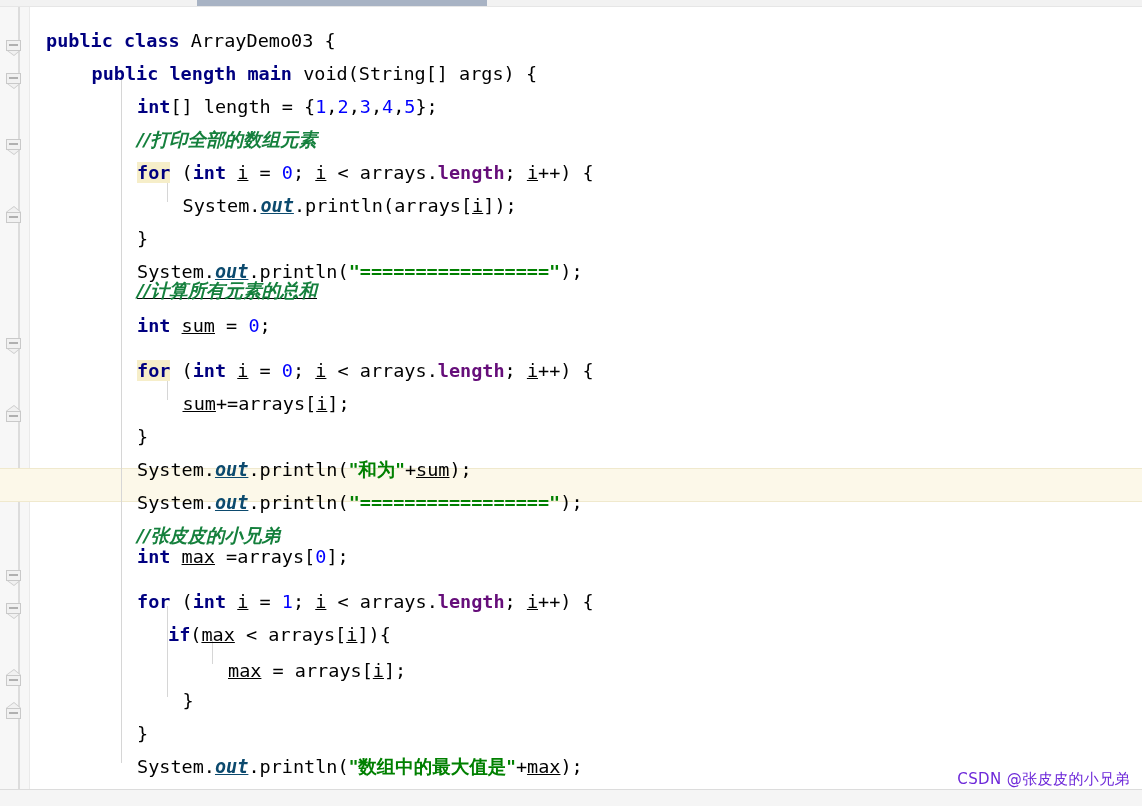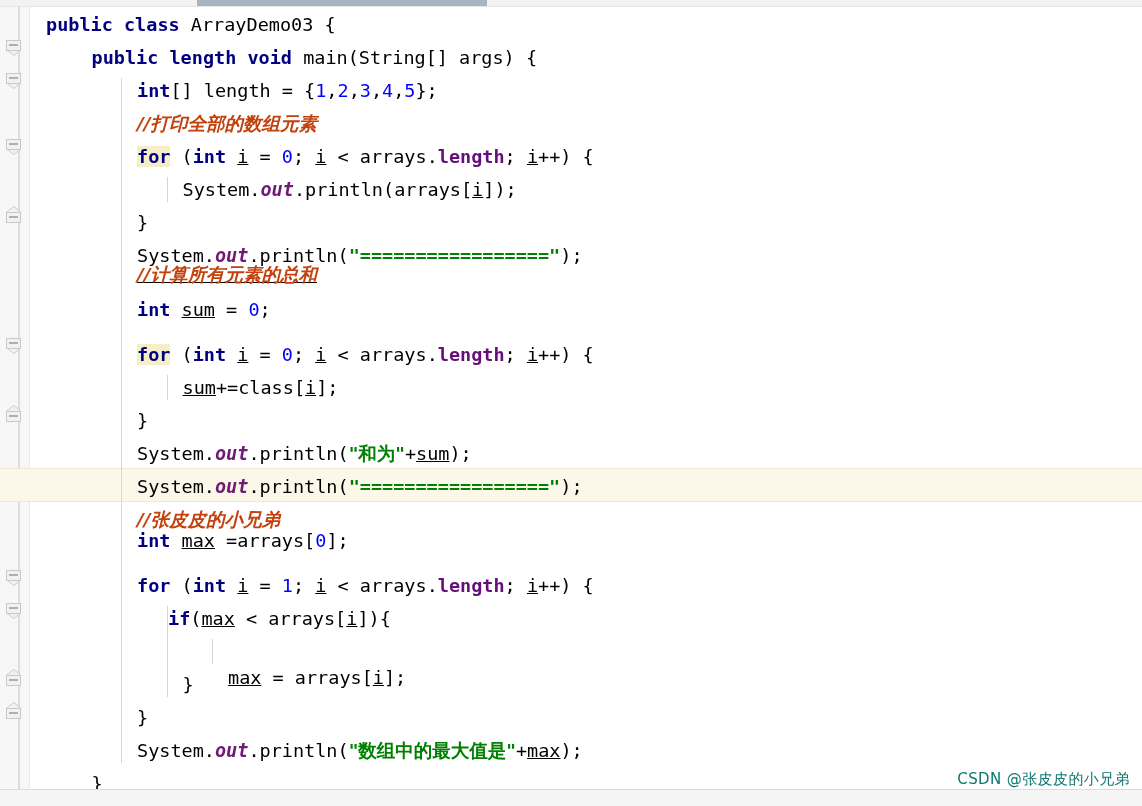--- a/index.html
+++ b/index.html
@@ -51,43 +51,44 @@
   }
   .hl-line{position:absolute;left:0;width:1142px;height:33px;background:#fcf8e9;}
   .hl-border{position:absolute;left:0;width:1142px;height:1px;background:#f0e9cd;}
 
   .indent-guide{position:absolute;width:1px;background:#d6d6d6;}
 
   .line{
     position:absolute;left:0;height:33px;line-height:33px;
     font-size:18.5px;white-space:pre;color:#000000;
     font-family:"DejaVu Sans Mono","Liberation Mono",monospace;
+    margin-top:16px;
   }
 
   
   .kw   {color:#000080;font-weight:bold;}
   .kwhl {color:#000080;font-weight:bold;background:#f6eec9;}
   .num  {color:#0000ff;}
   .str  {color:#008000;font-weight:bold;}
-  .cmt  {color:#c2410c;font-style:italic;font-weight:bold;}
+  .cmt  {color:#15803d;font-style:italic;font-weight:bold;}
   .fld  {color:#660e7a;font-weight:bold;}
-  .fldi {color:#701a75;font-weight:bold;font-style:italic;}
+  .fldi {color:#0c4a6e;font-weight:bold;font-style:italic;text-decoration:underline;}
   .var  {text-decoration:underline;}
   .pl   {color:#000000;}
 
   
   .cn{font-family:"DejaVu Sans","Liberation Sans",sans-serif;}
 
   
   .footline{position:absolute;left:0;top:789px;width:1142px;height:1px;background:#dcdcdc;}
   .footband{position:absolute;left:0;top:790px;width:1142px;height:16px;background:#f5f5f5;}
   .watermark{
     position:absolute;right:12px;top:770px;
     font-family:"DejaVu Sans","Liberation Sans",sans-serif;
-    font-size:15px;color:#0f766e;letter-spacing:.4px;white-space:nowrap;
+    font-size:15px;color:#6d28d9;letter-spacing:.4px;white-space:nowrap;
   }
 </style>
 </head>
 <body>
 
 <div id="root">
 
   <div class="topbar">
     <div class="thumb" style="left:197px;width:290px;"></div>
     <div class="rule"></div>
@@ -167,39 +168,39 @@
       </div>
     <div id="guides">
         <div class="indent-guide" style="left: 91px; top: 71px; height: 685px;"></div>
         <div class="indent-guide" style="left: 136.5px; top: 170px; height: 25px;"></div>
         <div class="indent-guide" style="left: 136.5px; top: 368px; height: 25px;"></div>
         <div class="indent-guide" style="left: 136.5px; top: 599px; height: 91px;"></div>
         <div class="indent-guide" style="left: 182px; top: 632px; height: 25px;"></div>
       </div>
     <div id="lines">
         <div class="line" style="top: 1px; left: 16px;"><span class="kw">public</span><span class="pl"> </span><span class="kw">class</span><span class="pl"> ArrayDemo03 {</span></div>
-        <div class="line" style="top: 34px; left: 61.5px;"><span class="kw">public</span><span class="pl"> </span><span class="kw">length</span><span class="pl"> </span><span class="kw">void</span><span class="pl"> main(String[] args) {</span></div>
+        <div class="line" style="top: 34px; left: 61.5px;"><span class="kw">public</span><span class="pl"> </span><span class="kw">length</span><span class="pl"> </span><span class="kw">main</span><span class="pl"> void(String[] args) {</span></div>
         <div class="line" style="top: 67px; left: 107px;"><span class="kw">int</span><span class="pl">[] length = {</span><span class="num">1</span><span class="pl">,</span><span class="num">2</span><span class="pl">,</span><span class="num">3</span><span class="pl">,</span><span class="num">4</span><span class="pl">,</span><span class="num">5</span><span class="pl">};</span></div>
         <div class="line" style="top: 100px; left: 107px;"><span class="cmt cn">//打印全部的数组元素</span></div>
         <div class="line" style="top: 133px; left: 107px;"><span class="kwhl">for</span><span class="pl"> (</span><span class="kw">int</span><span class="pl"> </span><span class="var">i</span><span class="pl"> = </span><span class="num">0</span><span class="pl">; </span><span class="var">i</span><span class="pl"> &lt; arrays.</span><span class="fld">length</span><span class="pl">; </span><span class="var">i</span><span class="pl">++) {</span></div>
         <div class="line" style="top: 166px; left: 152.5px;"><span class="pl">System.</span><span class="fldi">out</span><span class="pl">.println(arrays[</span><span class="var">i</span><span class="pl">]);</span></div>
         <div class="line" style="top: 199px; left: 107px;"><span class="pl">}</span></div>
         <div class="line" style="top: 232px; left: 107px;"><span class="pl">System.</span><span class="fldi">out</span><span class="pl">.println(</span><span class="str">"================="</span><span class="pl">);</span></div>
         <div class="line" style="top: 251px; left: 107px; text-decoration: underline;"><span class="cmt cn">//计算所有元素的总和</span></div>
         <div class="line" style="top: 286px; left: 107px;"><span class="kw">int</span><span class="pl"> </span><span class="var">sum</span><span class="pl"> = </span><span class="num">0</span><span class="pl">;</span></div>
         <div class="line" style="top: 331px; left: 107px;"><span class="kwhl">for</span><span class="pl"> (</span><span class="kw">int</span><span class="pl"> </span><span class="var">i</span><span class="pl"> = </span><span class="num">0</span><span class="pl">; </span><span class="var">i</span><span class="pl"> &lt; arrays.</span><span class="fld">length</span><span class="pl">; </span><span class="var">i</span><span class="pl">++) {</span></div>
-        <div class="line" style="top: 364px; left: 152.5px;"><span class="var">sum</span><span class="pl">+=class[</span><span class="var">i</span><span class="pl">];</span></div>
+        <div class="line" style="top: 364px; left: 152.5px;"><span class="var">sum</span><span class="pl">+=arrays[</span><span class="var">i</span><span class="pl">];</span></div>
         <div class="line" style="top: 397px; left: 107px;"><span class="pl">}</span></div>
         <div class="line" style="top: 430px; left: 107px;"><span class="pl">System.</span><span class="fldi">out</span><span class="pl">.println(</span><span class="str cn">"和为"</span><span class="pl">+</span><span class="var">sum</span><span class="pl">);</span></div>
         <div class="line" style="top: 463px; left: 107px;"><span class="pl">System.</span><span class="fldi">out</span><span class="pl">.println(</span><span class="str">"================="</span><span class="pl">);</span></div>
         <div class="line" style="top: 496px; left: 107px;"><span class="cmt cn">//张皮皮的小兄弟</span></div>
         <div class="line" style="top: 517px; left: 107px;"><span class="kw">int</span><span class="pl"> </span><span class="var">max</span><span class="pl"> =arrays[</span><span class="num">0</span><span class="pl">];</span></div>
         <div class="line" style="top: 562px; left: 107px;"><span class="kw">for</span><span class="pl"> (</span><span class="kw">int</span><span class="pl"> </span><span class="var">i</span><span class="pl"> = </span><span class="num">1</span><span class="pl">; </span><span class="var">i</span><span class="pl"> &lt; arrays.</span><span class="fld">length</span><span class="pl">; </span><span class="var">i</span><span class="pl">++) {</span></div>
         <div class="line" style="top: 595px; left: 138px;"><span class="kw">if</span><span class="pl">(</span><span class="var">max</span><span class="pl"> &lt; arrays[</span><span class="var">i</span><span class="pl">]){</span></div>
-        <div class="line" style="top: 654px; left: 198px;"><span class="var">max</span><span class="pl"> = arrays[</span><span class="var">i</span><span class="pl">];</span></div>
+        <div class="line" style="top: 631px; left: 198px;"><span class="var">max</span><span class="pl"> = arrays[</span><span class="var">i</span><span class="pl">];</span></div>
         <div class="line" style="top: 661px; left: 152.5px;"><span class="pl">}</span></div>
         <div class="line" style="top: 694px; left: 107px;"><span class="pl">}</span></div>
         <div class="line" style="top: 727px; left: 107px;"><span class="pl">System.</span><span class="fldi">out</span><span class="pl">.println(</span><span class="str cn">"数组中的最大值是"</span><span class="pl">+</span><span class="var">max</span><span class="pl">);</span></div>
         <div class="line" style="top: 760px; left: 61.5px;"><span class="pl">}</span></div>
       </div>
   </div>
 
   <div class="footline"></div>
   <div class="footband"></div>
   <div class="watermark">CSDN @张皮皮的小兄弟</div>

